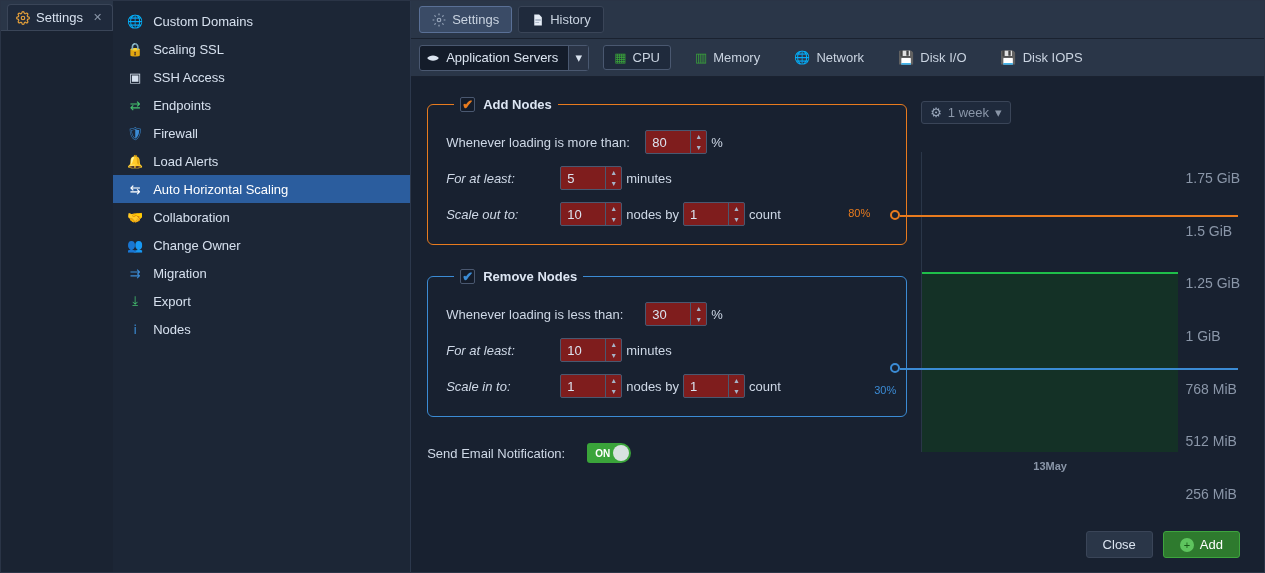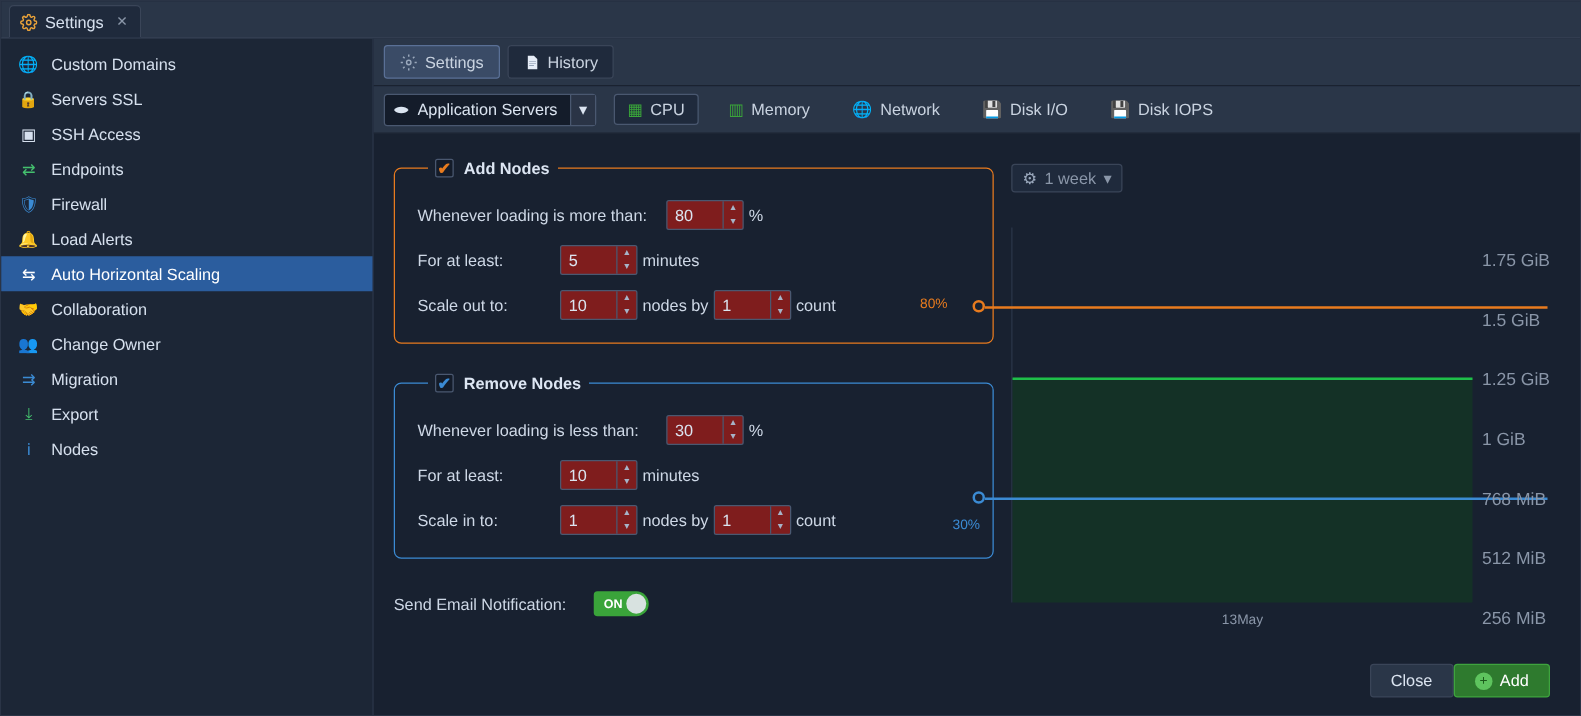--- a/index.html
+++ b/index.html
@@ -7,21 +7,21 @@
   width: 1265px;
   height: 573px;
   background: #1a2332;
   font-family: "Helvetica Neue", Arial, sans-serif;
   font-size: 13px;
   color: #c9d3e0;
   overflow: hidden;
 }
 .window {
   display: flex;
-  flex-direction: column;
+  flex-direction: row;
   height: 100%;
   border: 1px solid #2a3446;
 }
 .tabbar {
   height: 30px;
   background: #2a3648;
   display: flex;
   align-items: flex-end;
   padding-left: 6px;
   border-bottom: 1px solid #3a4558;
@@ -173,21 +173,21 @@
 .chk.add { color: #e87b1e; }
 .chk.remove { color: #3b8bd4; }
 .row {
   display: flex;
   align-items: center;
   gap: 4px;
   margin-bottom: 12px;
   color: #ced8e6;
 }
 .row .lbl { width: 195px; }
-.row .lbl-short { width: 110px; }
+.row .lbl-short { width: 110px; font-style: italic; }
 .spinner {
   display: inline-flex;
   height: 24px;
   background: #7f1d1d;
   border: 1px solid #4a5870;
   border-radius: 2px;
 }
 .spinner input {
   width: 44px;
   background: transparent;
@@ -335,26 +335,28 @@
   height: 0;
   border-top: 2px solid #1fbf4a;
 }
 .x-tick {
   position: absolute;
   bottom: -20px;
   left: 50%;
   font-size: 11px;
   color: #8a96a8;
   transform: translateX(-50%);
+  font-weight: bold;
 }
 .footer-buttons {
   position: absolute;
   right: 24px;
   bottom: 14px;
   display: flex;
+  gap: 10px;
 }
 .btn {
   display: inline-flex;
   align-items: center;
   gap: 6px;
   padding: 5px 16px;
   border-radius: 3px;
   background: #2a3648;
   border: 1px solid #3a4558;
   cursor: pointer;
@@ -392,21 +394,21 @@
 
   <div class="body">
     <nav class="sidebar">
       <ul>
         <li>
             <span class="side-icon">🌐</span>
             <span>Custom Domains</span>
           </li>
         <li>
             <span class="side-icon">🔒</span>
-            <span>Servers SSL</span>
+            <span>Scaling SSL</span>
           </li>
         <li>
             <span class="side-icon">▣</span>
             <span>SSH Access</span>
           </li>
         <li>
             <span class="side-icon" style="color:#44c06e">⇄</span>
             <span>Endpoints</span>
           </li>
         <li>

